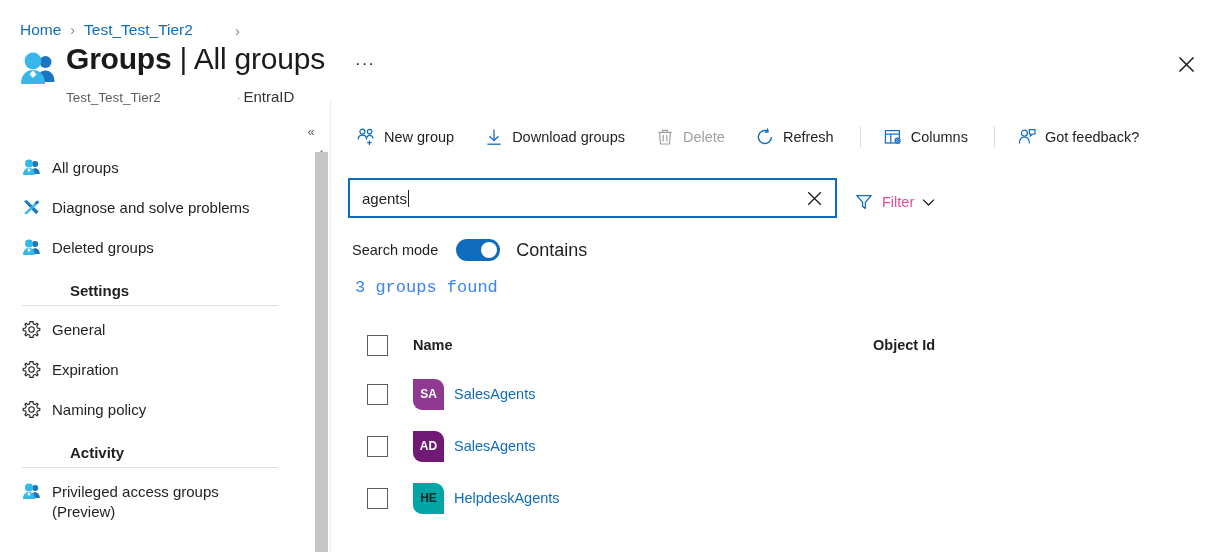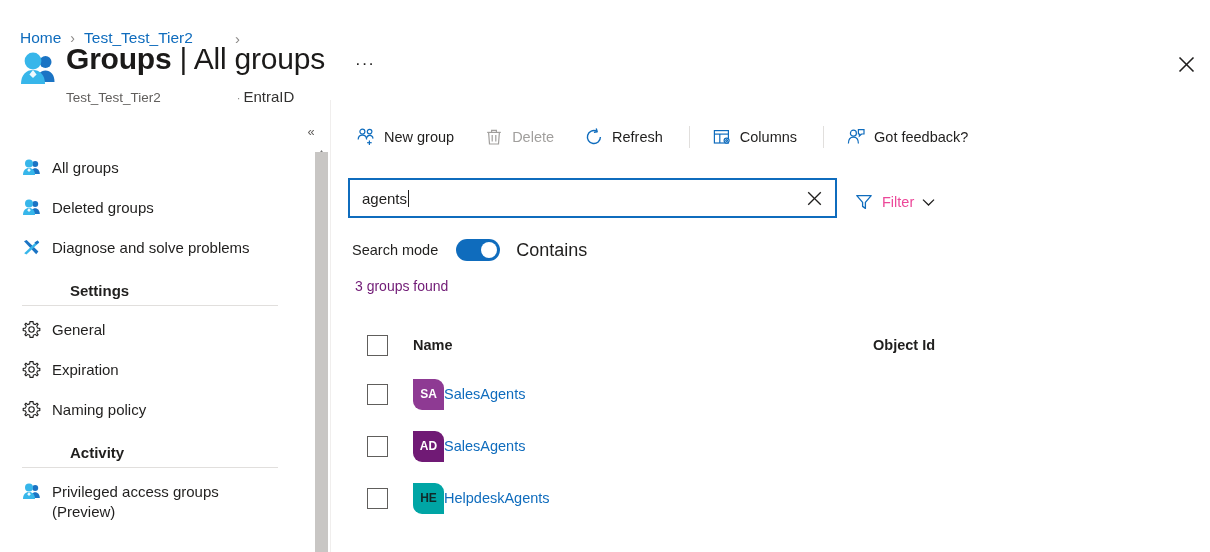--- a/index.html
+++ b/index.html
@@ -14,21 +14,21 @@
     color: #201f1e;
     overflow: hidden;
     position: relative;
     -webkit-font-smoothing: antialiased;
   }
 
   
   .breadcrumb {
     position: absolute;
     left: 20px;
-    top: 28px;
+    top: 20px;
     display: flex;
     align-items: center;
     font-size: 15.5px;
     height: 20px;
   }
   .crumb-link {
     color: #0f6cbd;
     cursor: pointer;
     white-space: nowrap;
   }
@@ -323,22 +323,23 @@
     height: 16px;
     border-radius: 50%;
     background: #ffffff;
   }
   .mode-value { font-size: 18px; color: #201f1e; margin-left: 16px; }
 
   .found-text {
     position: absolute;
     left: 355px;
     top: 278px;
-    font-size: 14px;
-    color: #701a75;
+    font-size: 17px;
+    color: #3b82f6;
+    font-family: Liberation Mono, monospace;
   }
 
   
   .table {
     position: absolute;
     left: 355px;
     top: 322px;
     width: 830px;
   }
   .t-row {
@@ -377,21 +378,21 @@
   .avatar {
     width: 31px;
     height: 31px;
     border-radius: 0 9px 0 9px;
     flex: 0 0 auto;
     display: flex;
     align-items: center;
     justify-content: center;
     font-size: 12px;
     font-weight: 700;
-    margin-right: 0;
+    margin-right: 10px;
   }
   .row-link {
     font-size: 14.5px;
     color: #0f6cbd;
     cursor: pointer;
   }
   .t-obj-cell {
     flex: 1 1 auto;
     display: flex;
     align-items: center;
@@ -450,39 +451,39 @@
           <path d="M1 17 C1 12.4 3.6 10.1 7 10.1 C10.4 10.1 13 12.4 13 17 Z" fill="#37b6ea"></path>
           <path d="M7 10.1 L5.2 12.3 L7 14 L8.8 12.3 Z" fill="#ffffff" opacity="0.92"></path>
         </svg>
       </span>
       <span class="nav-label">All groups</span>
     </div>
 
     <div class="nav-item">
       <span class="nav-ico">
         <svg viewBox="0 0 19 19" width="19" height="19">
+          <path d="M2 3.2 L4.6 2 L16.4 13.6 L14.2 16.2 Z" fill="#1b74c4"></path>
+          <path d="M15.6 2.4 L17.2 4.4 L4.4 16.6 L2.2 15.2 Z" fill="#37b6ea"></path>
+          <path d="M15.6 2.4 L12.4 4.6 L14.4 6.6 L17.2 4.4 Z" fill="#1b74c4"></path>
+        </svg>
+      </span>
+      <span class="nav-label">Diagnose and solve problems</span>
+    </div>
+
+    <div class="nav-item">
+      <span class="nav-ico">
+        <svg viewBox="0 0 19 19" width="19" height="19">
           <circle cx="13.2" cy="6.1" r="3" fill="#1b74c4"></circle>
           <path d="M8.6 16 C8.6 12.4 10.6 10.2 13.2 10.2 C15.8 10.2 17.8 12.4 17.8 16 Z" fill="#1b74c4"></path>
           <circle cx="7" cy="5.6" r="4" fill="#37b6ea"></circle>
           <path d="M1 17 C1 12.4 3.6 10.1 7 10.1 C10.4 10.1 13 12.4 13 17 Z" fill="#37b6ea"></path>
           <path d="M7 10.1 L5.2 12.3 L7 14 L8.8 12.3 Z" fill="#ffffff" opacity="0.92"></path>
         </svg>
       </span>
       <span class="nav-label">Deleted groups</span>
-    </div>
-
-    <div class="nav-item">
-      <span class="nav-ico">
-        <svg viewBox="0 0 19 19" width="19" height="19">
-          <path d="M2 3.2 L4.6 2 L16.4 13.6 L14.2 16.2 Z" fill="#1b74c4"></path>
-          <path d="M15.6 2.4 L17.2 4.4 L4.4 16.6 L2.2 15.2 Z" fill="#37b6ea"></path>
-          <path d="M15.6 2.4 L12.4 4.6 L14.4 6.6 L17.2 4.4 Z" fill="#1b74c4"></path>
-        </svg>
-      </span>
-      <span class="nav-label">Diagnose and solve problems</span>
     </div>
 
     <div class="nav-section">Settings</div>
     <div class="nav-rule"></div>
 
     <div class="nav-item">
       <span class="nav-ico">
         <svg viewBox="0 0 19 19" width="19" height="19" fill="none" stroke="#201f1e" stroke-width="1.1">
           <circle cx="9.5" cy="9.5" r="2.7"></circle>
           <path d="M9.5 1.6 L11 1.6 L11.35 3.9 A5.9 5.9 0 0 1 13.1 4.65 L15 3.3 L16.1 4.4 L14.75 6.3 A5.9 5.9 0 0 1 15.5 8.05 L17.8 8.4 L17.8 10.6 L15.5 10.95 A5.9 5.9 0 0 1 14.75 12.7 L16.1 14.6 L15 15.7 L13.1 14.35 A5.9 5.9 0 0 1 11.35 15.1 L11 17.4 L8.0 17.4 L7.65 15.1 A5.9 5.9 0 0 1 5.9 14.35 L4 15.7 L2.9 14.6 L4.25 12.7 A5.9 5.9 0 0 1 3.5 10.95 L1.2 10.6 L1.2 8.4 L3.5 8.05 A5.9 5.9 0 0 1 4.25 6.3 L2.9 4.4 L4 3.3 L5.9 4.65 A5.9 5.9 0 0 1 7.65 3.9 L8.0 1.6 Z"></path>
@@ -550,20 +551,30 @@
         <path d="M2.2 12.6 C2.2 9.6 4 8.2 6.4 8.2 C8.8 8.2 10.6 9.6 10.6 12.6"></path>
         <circle cx="13.6" cy="4.6" r="2.3"></circle>
         <path d="M10.4 11.4 C10.9 9.4 12.1 8.4 13.6 8.4 C15.4 8.4 16.8 9.6 17 11.6"></path>
         <line x1="13.4" y1="13.4" x2="13.4" y2="18"></line>
         <line x1="11.1" y1="15.7" x2="15.7" y2="15.7"></line>
       </svg>
     </span>
     <span class="cmd-label">New group</span>
   </div>
 
+  <div class="cmd">
+    <span class="cmd-ico">
+      <svg viewBox="0 0 20 20" width="20" height="20" fill="none" stroke="#0f6cbd" stroke-width="1.3">
+        <line x1="10" y1="2.4" x2="10" y2="13.4"></line>
+        <path d="M5.6 9.3 L10 13.7 L14.4 9.3"></path>
+        <line x1="3.4" y1="17.2" x2="16.6" y2="17.2"></line>
+      </svg>
+    </span>
+    <span class="cmd-label">Download groups</span>
+  </div>
 
   <div class="cmd disabled">
     <span class="cmd-ico">
       <svg viewBox="0 0 20 20" width="20" height="20" fill="none" stroke="#a19f9d" stroke-width="1.2">
         <path d="M4.6 5.4 L5.5 17 L14.5 17 L15.4 5.4"></path>
         <line x1="3.2" y1="5.4" x2="16.8" y2="5.4"></line>
         <path d="M7.6 5.2 L7.6 3.3 L12.4 3.3 L12.4 5.2"></path>
         <line x1="8.2" y1="8" x2="8.2" y2="14.4"></line>
         <line x1="11.8" y1="8" x2="11.8" y2="14.4"></line>
       </svg>

